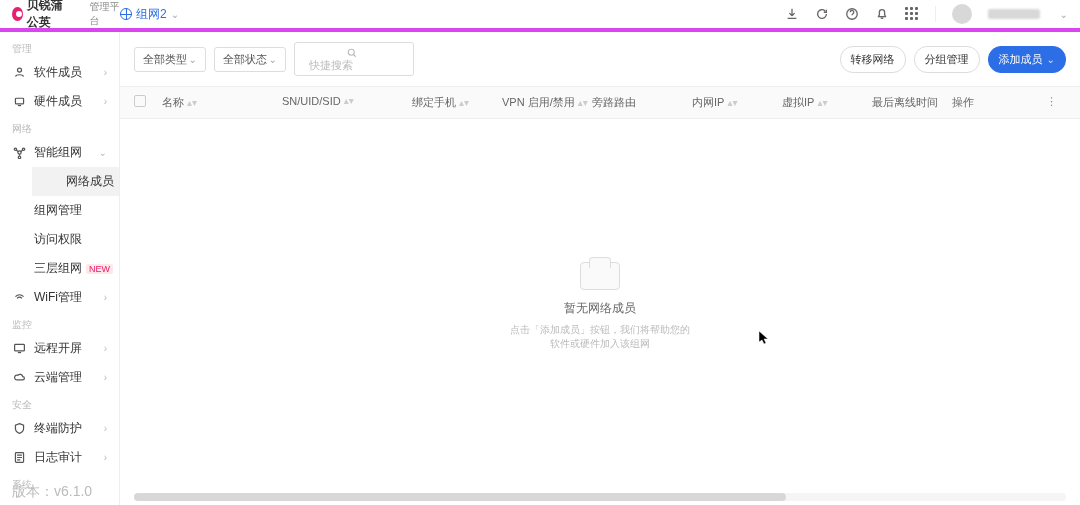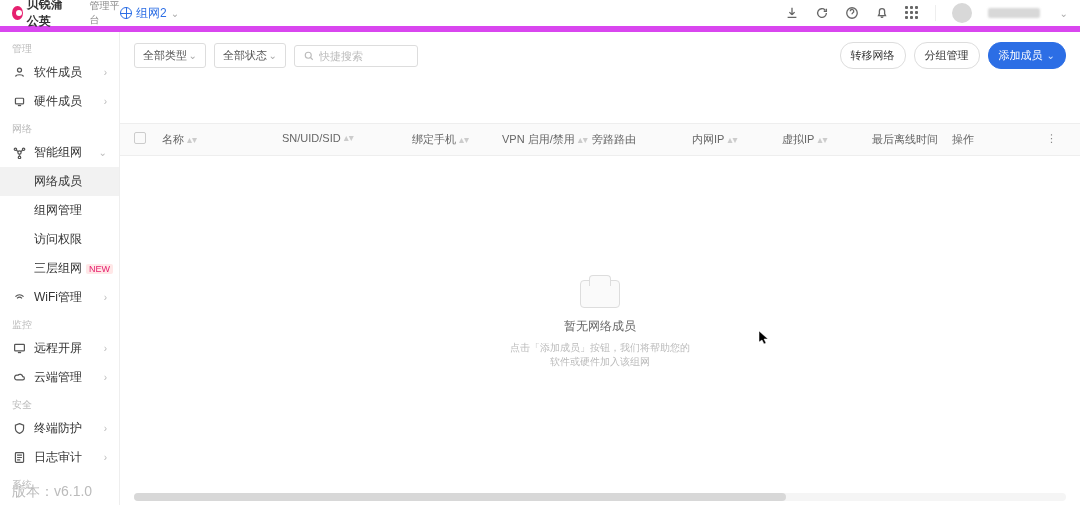--- a/index.html
+++ b/index.html
@@ -1,17 +1,17 @@
 <!DOCTYPE html>
 <html><head>
 <meta charset="utf-8">
 <style>
 * { box-sizing: border-box; margin: 0; padding: 0; }
 body { font-family: -apple-system, BlinkMacSystemFont, "Segoe UI", "PingFang SC", "Microsoft YaHei", sans-serif; font-size: 12px; color: #333; background: #fff; width: 1080px; height: 505px; overflow: hidden; position: relative; }
-.topbar { height: 32px; display: flex; align-items: center; border-bottom: 6px solid #d946ef; padding: 0 12px; }
+.topbar { height: 32px; display: flex; align-items: center; border-bottom: 4px solid #d946ef; padding: 0 12px; }
 .logo-wrap { display: flex; align-items: center; width: 108px; }
 .logo-circle { width: 14px; height: 14px; border-radius: 50%; background: #e6206f; margin-right: 4px; position: relative; }
 .logo-circle::after { content: ''; position: absolute; width: 6px; height: 6px; background: #fff; border-radius: 50%; top: 4px; left: 4px; }
 .logo-text { font-weight: 600; font-size: 12px; }
 .logo-sub { font-size: 10px; color: #888; margin-left: 17px; }
 .net-select { display: flex; align-items: center; color: #2c6ee5; cursor: pointer; }
 .net-select .globe { width: 12px; height: 12px; border: 1px solid #2c6ee5; border-radius: 50%; margin-right: 4px; position: relative; }
 .net-select .globe::before { content:''; position:absolute; left:5px; top:-1px; bottom:-1px; width:1px; background:#2c6ee5; }
 .net-select .globe::after { content:''; position:absolute; top:5px; left:-1px; right:-1px; height:1px; background:#2c6ee5; }
 .chev { margin-left: 4px; font-size: 10px; color: #aaa; }
@@ -24,28 +24,28 @@
 .avatar { width: 20px; height: 20px; border-radius: 50%; background: #d8d8d8; }
 .user-blur { width: 52px; height: 10px; background: #d8d8d8; border-radius: 2px; filter: blur(1px); }
 .layout { display: flex; height: calc(100% - 32px); }
 .sidebar { width: 120px; border-right: 1px solid #eee; padding-top: 4px; overflow-y: auto; position: relative; }
 .side-group-label { font-size: 10px; color: #bbb; padding: 6px 12px 2px; }
 .side-item { display: flex; align-items: center; padding: 6px 12px; cursor: pointer; color: #333; font-size: 12px; position: relative; }
 .side-item .sicon { width: 14px; height: 14px; margin-right: 8px; display: flex; align-items: center; justify-content: center; }
 .side-item .sicon svg { width: 13px; height: 13px; stroke: #555; fill: none; stroke-width: 1.5; }
 .side-item .arrow { margin-left: auto; font-size: 10px; color: #bbb; }
 .side-sub { padding-left: 34px; font-size: 12px; color: #333; padding-top: 6px; padding-bottom: 6px; cursor: pointer; display: flex; align-items: center; }
-.side-sub.active { background: #f2f2f2; font-weight: 500; }
+.side-sub.active { background: #f2f2f2; font-weight: 500; margin-left: 32px; }
 .badge-new { background: #ffe7e7; color: #e6206f; font-size: 9px; padding: 0 3px; border-radius: 2px; margin-left: 4px; }
 .version { position: absolute; bottom: 4px; left: 12px; font-size: 14px; color: #bbb; }
-.main { flex: 1; display: flex; flex-direction: column; overflow: hidden; gap: 44px; }
+.main { flex: 1; display: flex; flex-direction: column; overflow: hidden; }
 .toolbar { display: flex; align-items: center; padding: 10px 14px; gap: 8px; }
 .select-box { border: 1px solid #ddd; border-radius: 3px; padding: 4px 8px; min-width: 72px; display: flex; align-items: center; font-size: 11px; color: #555; cursor: pointer; }
 .select-box .chev { margin-left: auto; }
-.search-box { border: 1px solid #ddd; border-radius: 3px; padding: 4px 8px; display: flex; align-items: center; min-width: 120px; }
+.search-box { border: 1px solid #ddd; border-radius: 3px; padding: 4px 8px; display: flex; align-items: center; min-width: 120px; flex-direction: column; }
 .search-box .sicon-s { width: 12px; height: 12px; margin-right: 4px; }
 .search-box input { border: none; outline: none; font-size: 11px; width: 90px; color: #333; }
 .search-box input::placeholder { color: #bbb; }
 .tb-spacer { flex: 1; }
 .btn { border: 1px solid #ddd; background: #fff; padding: 5px 10px; border-radius: 13px; font-size: 11px; cursor: pointer; color: #333; }
 .btn.primary { background: #2c6ee5; color: #fff; border-color: #2c6ee5; display: flex; align-items: center; }
 .btn.primary .chev { color: #cde0ff; }
 .table-head { display: flex; align-items: flex-start; background: #fafafa; border-top: 1px solid #eee; border-bottom: 1px solid #eee; padding: 8px 14px; font-size: 11px; color: #666; }
 .th { display: flex; align-items: center; gap: 3px; }
 .th .sort { color: #ccc; font-size: 10px; line-height: 8px; display: flex; flex-direction: column; }

